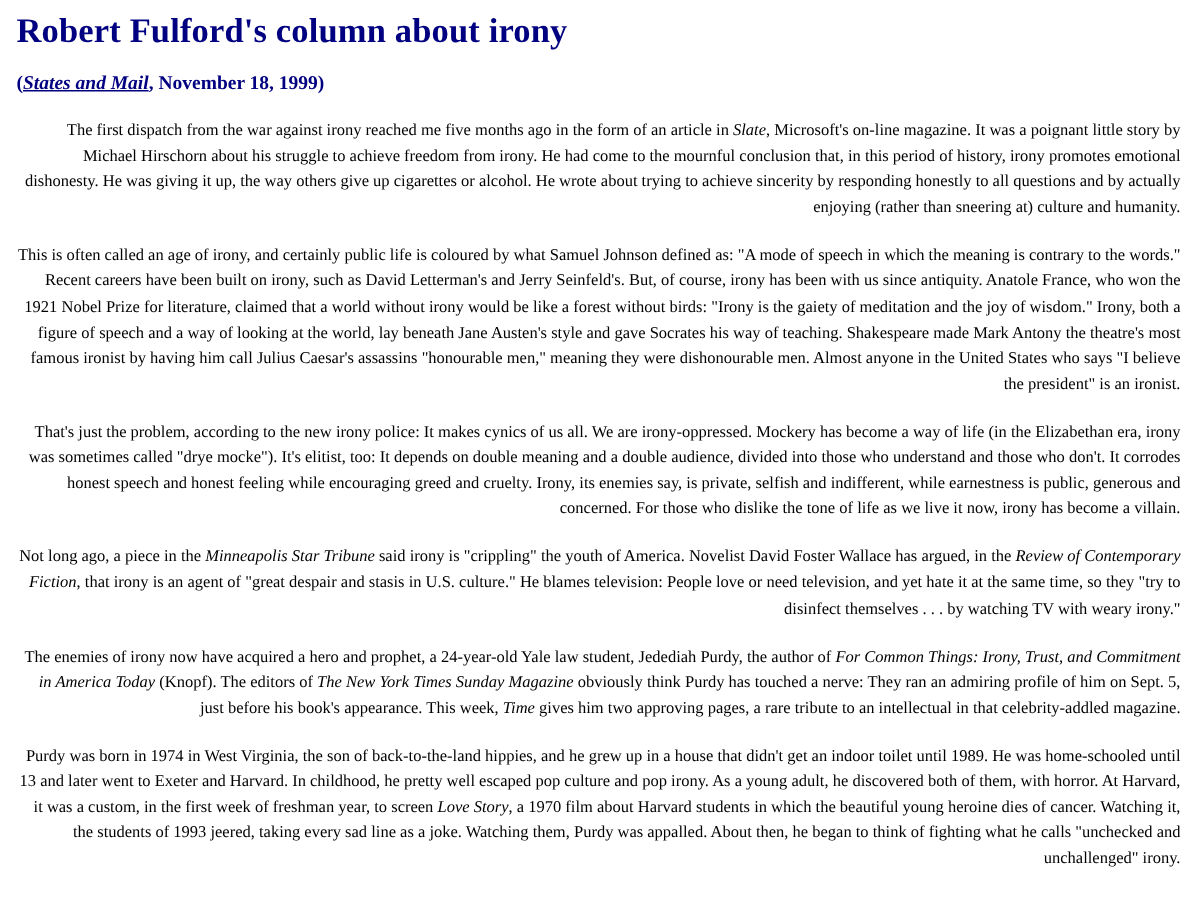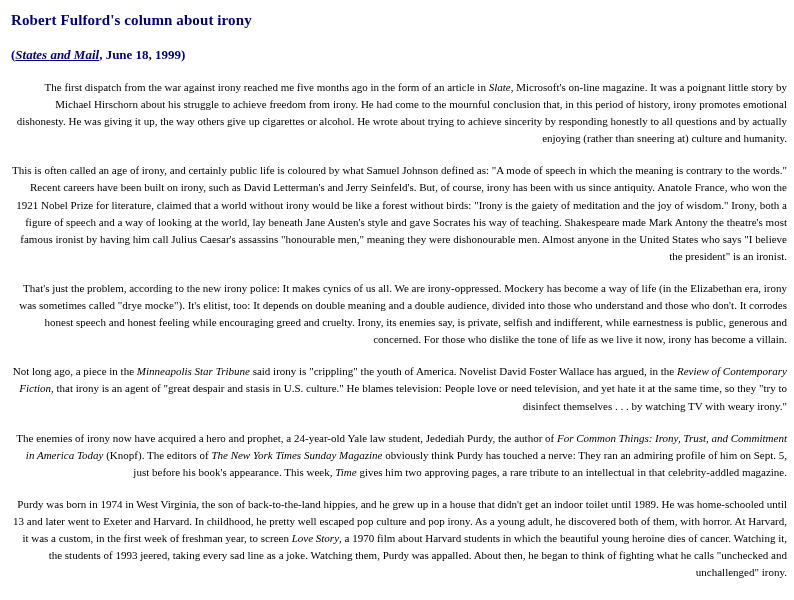--- a/index.html
+++ b/index.html
@@ -15,21 +15,21 @@
     color: #000000;
     overflow: hidden;
   }
   .page {
     padding: 0 7px 0 11px;
     box-sizing: border-box;
     width: 794px;
   }
   h1.page-title {
     font-family: "Liberation Serif", "DejaVu Serif", serif;
-    font-size: 15px;
+    font-size: 23px;
     font-weight: bold;
     color: #000080;
     margin: 9px 0 0 0;
     padding: 0;
     line-height: 23px;
     letter-spacing: 0.1px;
   }
   .byline {
     font-size: 13px;
     font-weight: bold;
@@ -64,21 +64,21 @@
   }
 </style>
 </head>
 <body>
 
 <div class="page">
 
   <h1 class="page-title">Robert Fulford's column about irony</h1>
 
   <div class="byline">
-    <span>(</span><span class="link">States and Mail</span><span>, June 18, 1999)</span>
+    <span>(</span><span class="link">States and Mail</span><span>, November 18, 1999)</span>
   </div>
 
   <div class="para-wrap">
       <p class="body-para"><span>The first dispatch from the war against irony reached me five months ago in the form of an article in </span><span class="it">Slate</span><span>, Microsoft's on-line magazine. It was a poignant little story by Michael Hirschorn about his struggle to achieve freedom from irony. He had come to the mournful conclusion that, in this period of history, irony promotes emotional dishonesty. He was giving it up, the way others give up cigarettes or alcohol. He wrote about trying to achieve sincerity by responding honestly to all questions and by actually enjoying (rather than sneering at) culture and humanity.</span></p>
       <p class="body-para"><span>This is often called an age of irony, and certainly public life is coloured by what Samuel Johnson defined as: "A mode of speech in which the meaning is contrary to the words." Recent careers have been built on irony, such as David Letterman's and Jerry Seinfeld's. But, of course, irony has been with us since antiquity. Anatole France, who won the 1921 Nobel Prize for literature, claimed that a world without irony would be like a forest without birds: "Irony is the gaiety of meditation and the joy of wisdom." Irony, both a figure of speech and a way of looking at the world, lay beneath Jane Austen's style and gave Socrates his way of teaching. Shakespeare made Mark Antony the theatre's most famous ironist by having him call Julius Caesar's assassins "honourable men," meaning they were dishonourable men. Almost anyone in the United States who says "I believe the president" is an ironist.</span></p>
       <p class="body-para"><span>That's just the problem, according to the new irony police: It makes cynics of us all. We are irony-oppressed. Mockery has become a way of life (in the Elizabethan era, irony was sometimes called "drye mocke"). It's elitist, too: It depends on double meaning and a double audience, divided into those who understand and those who don't. It corrodes honest speech and honest feeling while encouraging greed and cruelty. Irony, its enemies say, is private, selfish and indifferent, while earnestness is public, generous and concerned. For those who dislike the tone of life as we live it now, irony has become a villain.</span></p>
       <p class="body-para"><span>Not long ago, a piece in the </span><span class="it">Minneapolis Star Tribune</span><span> said irony is "crippling" the youth of America. Novelist David Foster Wallace has argued, in the </span><span class="it">Review of Contemporary Fiction</span><span>, that irony is an agent of "great despair and stasis in U.S. culture." He blames television: People love or need television, and yet hate it at the same time, so they "try to disinfect themselves . . . by watching TV with weary irony."</span></p>
       <p class="body-para"><span>The enemies of irony now have acquired a hero and prophet, a 24-year-old Yale law student, Jedediah Purdy, the author of </span><span class="it">For Common Things: Irony, Trust, and Commitment in America Today</span><span> (Knopf). The editors of </span><span class="it">The New York Times Sunday Magazine</span><span> obviously think Purdy has touched a nerve: They ran an admiring profile of him on Sept. 5, just before his book's appearance. This week, </span><span class="it">Time</span><span> gives him two approving pages, a rare tribute to an intellectual in that celebrity-addled magazine.</span></p>
       <p class="body-para"><span>Purdy was born in 1974 in West Virginia, the son of back-to-the-land hippies, and he grew up in a house that didn't get an indoor toilet until 1989. He was home-schooled until 13 and later went to Exeter and Harvard. In childhood, he pretty well escaped pop culture and pop irony. As a young adult, he discovered both of them, with horror. At Harvard, it was a custom, in the first week of freshman year, to screen </span><span class="it">Love Story</span><span>, a 1970 film about Harvard students in which the beautiful young heroine dies of cancer. Watching it, the students of 1993 jeered, taking every sad line as a joke. Watching them, Purdy was appalled. About then, he began to think of fighting what he calls "unchecked and unchallenged" irony.</span></p>
     </div>

